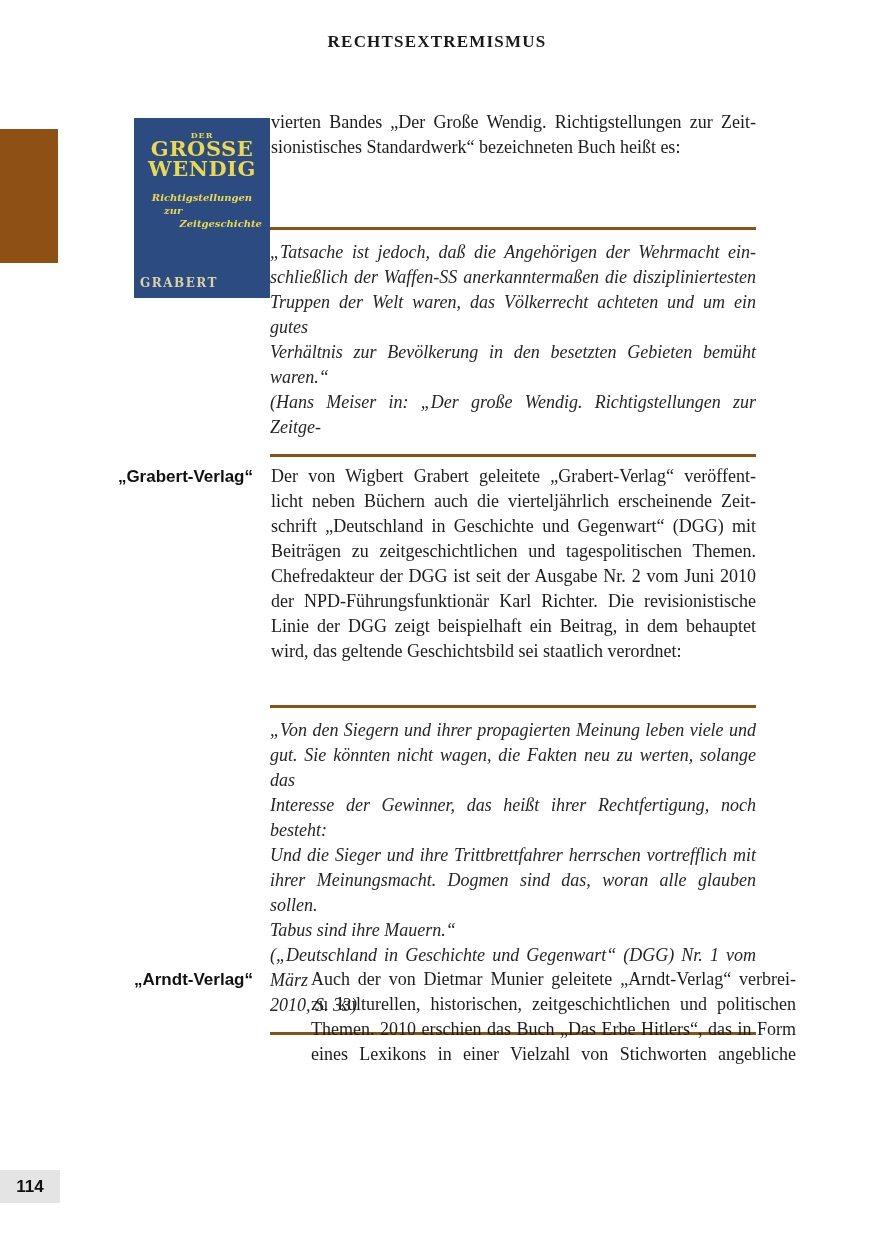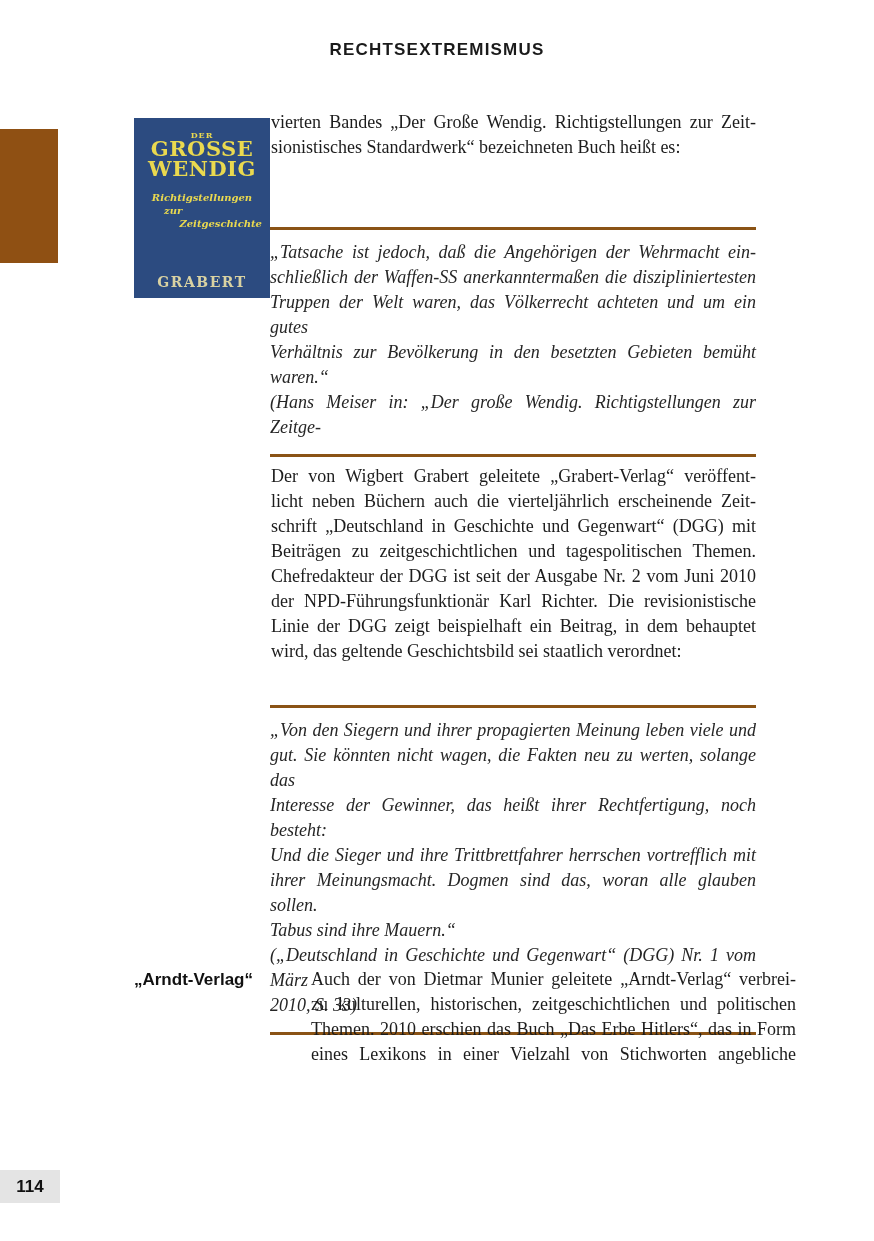--- a/index.html
+++ b/index.html
@@ -19,23 +19,23 @@
     color:var(--ink);
     overflow:hidden;
   }
   
   .chapter-tab{
     position:absolute;left:0;top:129px;width:58px;height:134px;
     background:var(--accent-brown);
   }
   
   .running-head{
-    position:absolute;left:0;top:40px;width:874px;
+    position:absolute;left:0;top:32px;width:874px;
     text-align:center;
-    font-family:Liberation Sans, sans-serif;
+    font-family:Liberation Serif, serif;
     font-size:17px;font-weight:600;letter-spacing:1.2px;
     color:#1a1a1a;
   }
   
   .book-cover{
     position:absolute;left:134px;top:118px;width:136px;height:180px;
     background:var(--cover-blue);
     color:var(--cover-yellow);
     display:flex;flex-direction:column;
     box-sizing:border-box;padding:13px 6px 8px 6px;
@@ -50,22 +50,22 @@
   }
   .cover-subtitle{
     margin-top:12px;
     font-family:"DejaVu Serif", serif;font-style:italic;font-weight:700;
     font-size:10px;line-height:13px;
   }
   .cover-subtitle .s1{text-align:center;}
   .cover-subtitle .s2{text-align:left;padding-left:24px;}
   .cover-subtitle .s3{text-align:right;padding-right:2px;}
   .cover-publisher{
-    margin-top:auto;text-align:center;
-    font-family:"DejaVu Serif", serif;font-size:14px;font-weight:700;
+    margin-top:auto;text-align:left;
+    font-family:"DejaVu Serif", serif;font-size:12px;font-weight:700;
     letter-spacing:1.5px;color:#d9d2a2;
   }
   
   .bodytext{
     position:absolute;left:271px;width:485px;
     font-size:18px;line-height:25px;color:var(--ink);
   }
   .intro{top:110px;}
   .grabert-body{top:464px;}
   .arndt-body{top:967px;margin-left:40px;}
@@ -131,20 +131,21 @@
         <div class="tline">schließlich der Waffen-SS anerkanntermaßen die diszipliniertesten</div>
         <div class="tline">Truppen der Welt waren, das Völkerrecht achteten und um ein gutes</div>
         <div class="tline">Verhältnis zur Bevölkerung in den besetzten Gebieten bemüht</div>
         <div class="tline">waren.“</div>
       </div>
     <div class="lines">
         <div class="tline">(Hans Meiser in: „Der große Wendig. Richtigstellungen zur Zeitge-</div>
       </div>
   </div>
 
+  <div class="margin-label grabert-label">„Grabert-Verlag“</div>
   <div class="bodytext grabert-body lines">
       <div class="tline">Der von Wigbert Grabert geleitete „Grabert-Verlag“ veröffent-</div>
       <div class="tline">licht neben Büchern auch die vierteljährlich erscheinende Zeit-</div>
       <div class="tline">schrift „Deutschland in Geschichte und Gegenwart“ (DGG) mit</div>
       <div class="tline">Beiträgen zu zeitgeschichtlichen und tagespolitischen Themen.</div>
       <div class="tline">Chefredakteur der DGG ist seit der Ausgabe Nr. 2 vom Juni 2010</div>
       <div class="tline">der NPD-Führungsfunktionär Karl Richter. Die revisionistische</div>
       <div class="tline">Linie der DGG zeigt beispielhaft ein Beitrag, in dem behauptet</div>
       <div class="tline">wird, das geltende Geschichtsbild sei staatlich verordnet:</div>
     </div>

